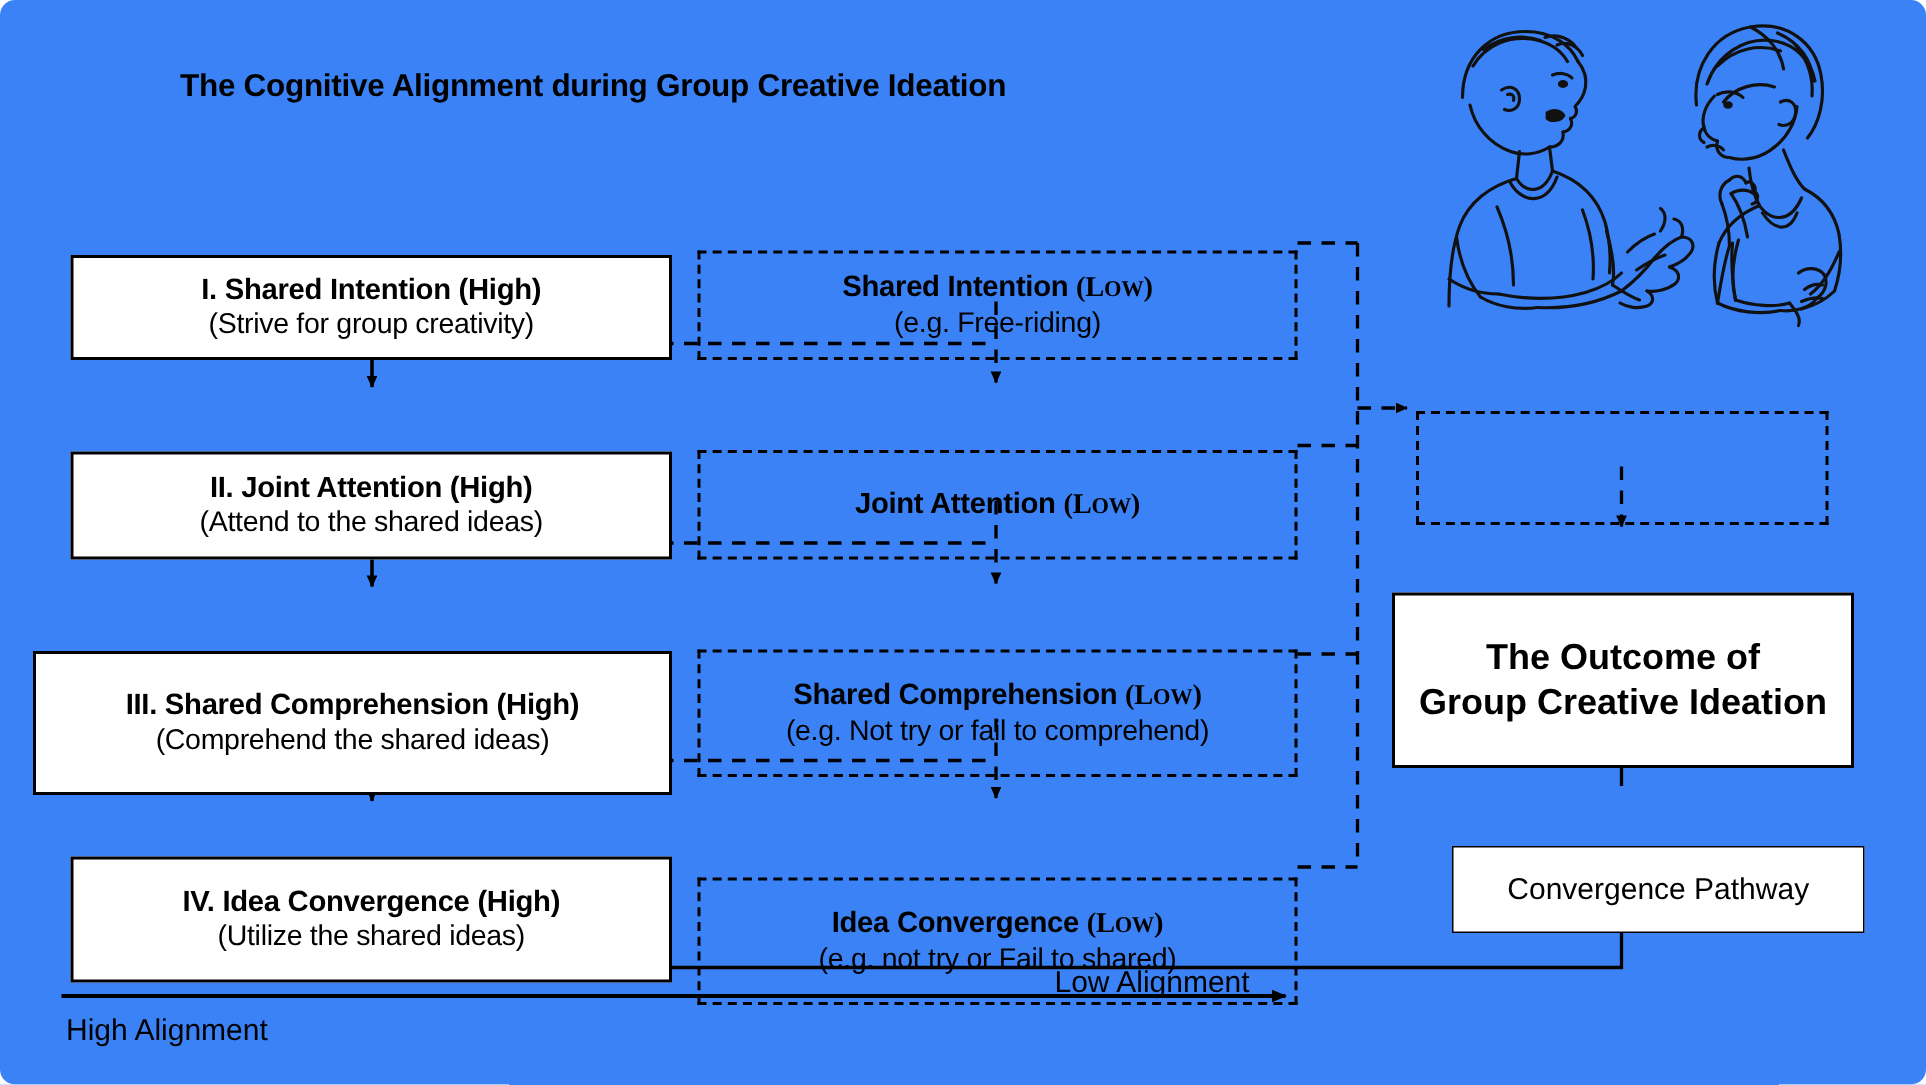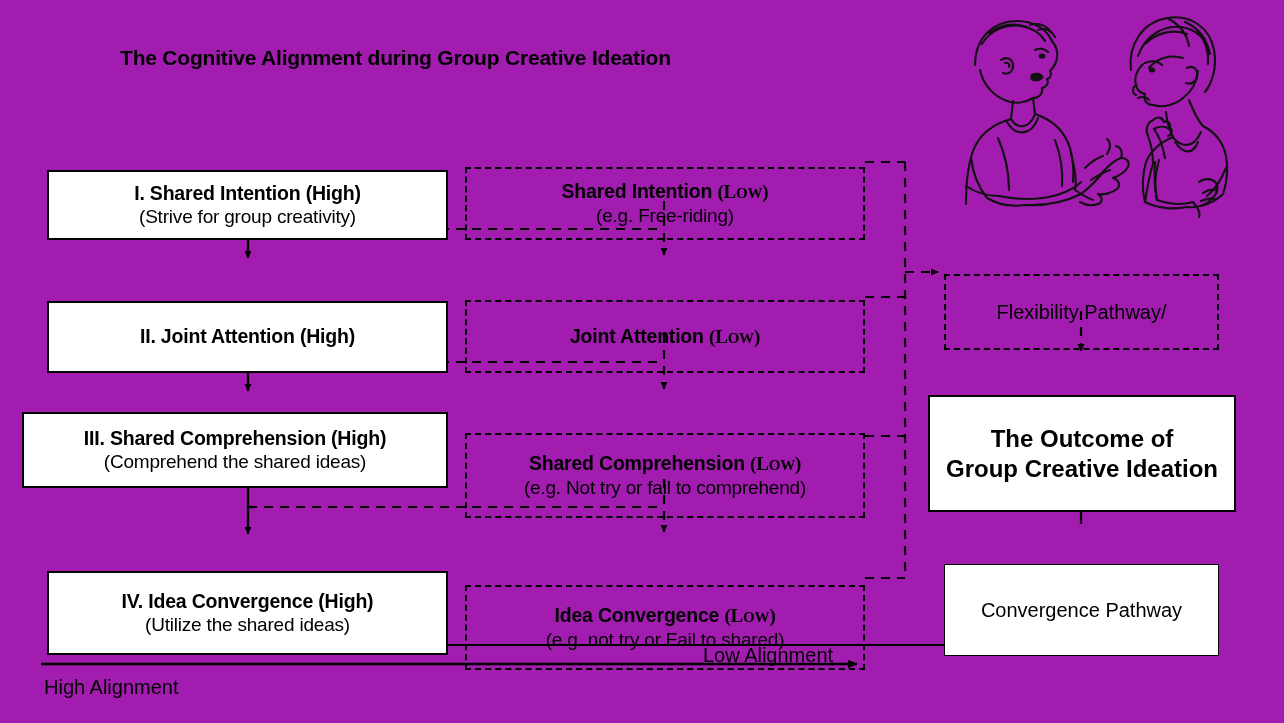--- a/index.html
+++ b/index.html
@@ -8,22 +8,23 @@
     background: #ffffff;
   }
   body {
     font-family: "Liberation Sans", sans-serif;
     color: #000000;
   }
   #canvas {
     position: relative;
     width: 1284px;
     height: 723px;
-    background: #a21caf;
+    background: #3b82f6;
     overflow: hidden;
+    border-radius: 10px;
   }
   .svg-layer {
     position: absolute;
     left: 0;
     top: 0;
     width: 1284px;
     height: 723px;
   }
   .node {
     position: absolute;
@@ -270,23 +271,24 @@
     </g>
   </svg>
 
   <div class="node solid-box" style="left:47px; top:131px; width:401px; height:70px;">
     <div class="ttl-bold">I. Shared Intention (High)</div>
     <div class="sub-reg">(Strive for group creativity)</div>
   </div>
 
   <div class="node solid-box" style="left:47px; top:262px; width:401px; height:72px;">
     <div class="ttl-bold">II. Joint Attention (High)</div>
-  </div>
-
-  <div class="node solid-box" style="left:22px; top:373px; width:426px; height:76px;justify-content:center;">
+    <div class="sub-reg">(Attend to the shared ideas)</div>
+  </div>
+
+  <div class="node solid-box" style="left:22px; top:395px; width:426px; height:96px;justify-content:center;">
     <div class="ttl-bold">III. Shared Comprehension (High)</div>
     <div class="sub-reg">(Comprehend the shared ideas)</div>
   </div>
 
   <div class="node solid-box" style="left:47px; top:532px; width:401px; height:84px;">
     <div class="ttl-bold">IV. Idea Convergence (High)</div>
     <div class="sub-reg">(Utilize the shared ideas)</div>
   </div>
 
   <div class="node dashed-box" style="left:465px; top:128px; width:400px; height:73px;">
@@ -314,28 +316,27 @@
 
   <div class="node dashed-box" style="left:465px; top:546px; width:400px; height:85px;">
     <div class="ttl-bold">
       <span>Idea Convergence</span>
       <span class="lowtag">(L<span class="sm">OW</span>)</span>
     </div>
     <div class="sub-reg">(e.g. not try or Fail to shared)</div>
   </div>
 
   <div class="node dashed-box" style="left:944px; top:235px; width:275px; height:76px;">
-    <div class="plain-line">Flexibility Pathway/</div>
   </div>
 
   <div class="node solid-box" style="left:928px; top:356px; width:308px; height:117px;">
     <div class="outcome-line">The Outcome of</div>
     <div class="outcome-line">Group Creative Ideation</div>
   </div>
 
-  <div class="node solid-box" style="left:944px; top:525px; width:275px; height:92px; border-width:1.8px;">
+  <div class="node solid-box" style="left:968px; top:525px; width:275px; height:58px; border-width:1.8px;">
     <div class="plain-line">Convergence Pathway</div>
   </div>
 
   <div class="axis-label" id="axis-label-high">High Alignment</div>
   <div class="axis-label" id="axis-label-low">Low Alignment</div>
 
 </div>
 
 </body></html>

